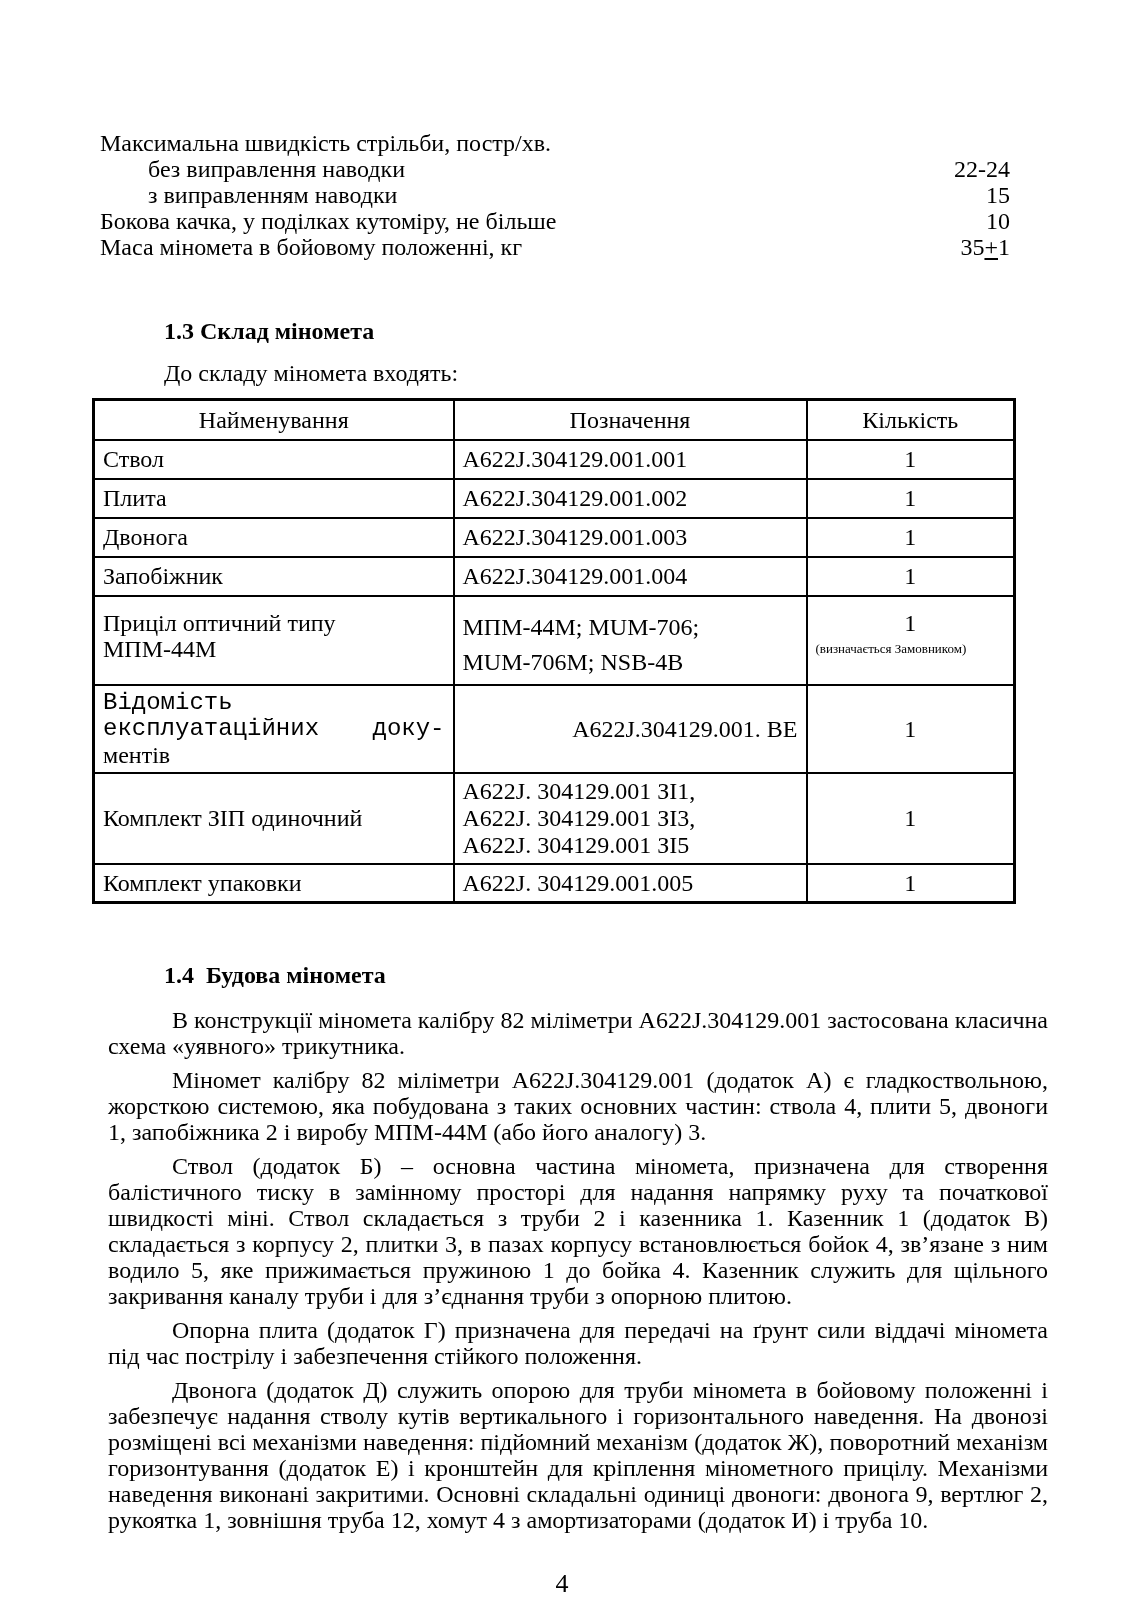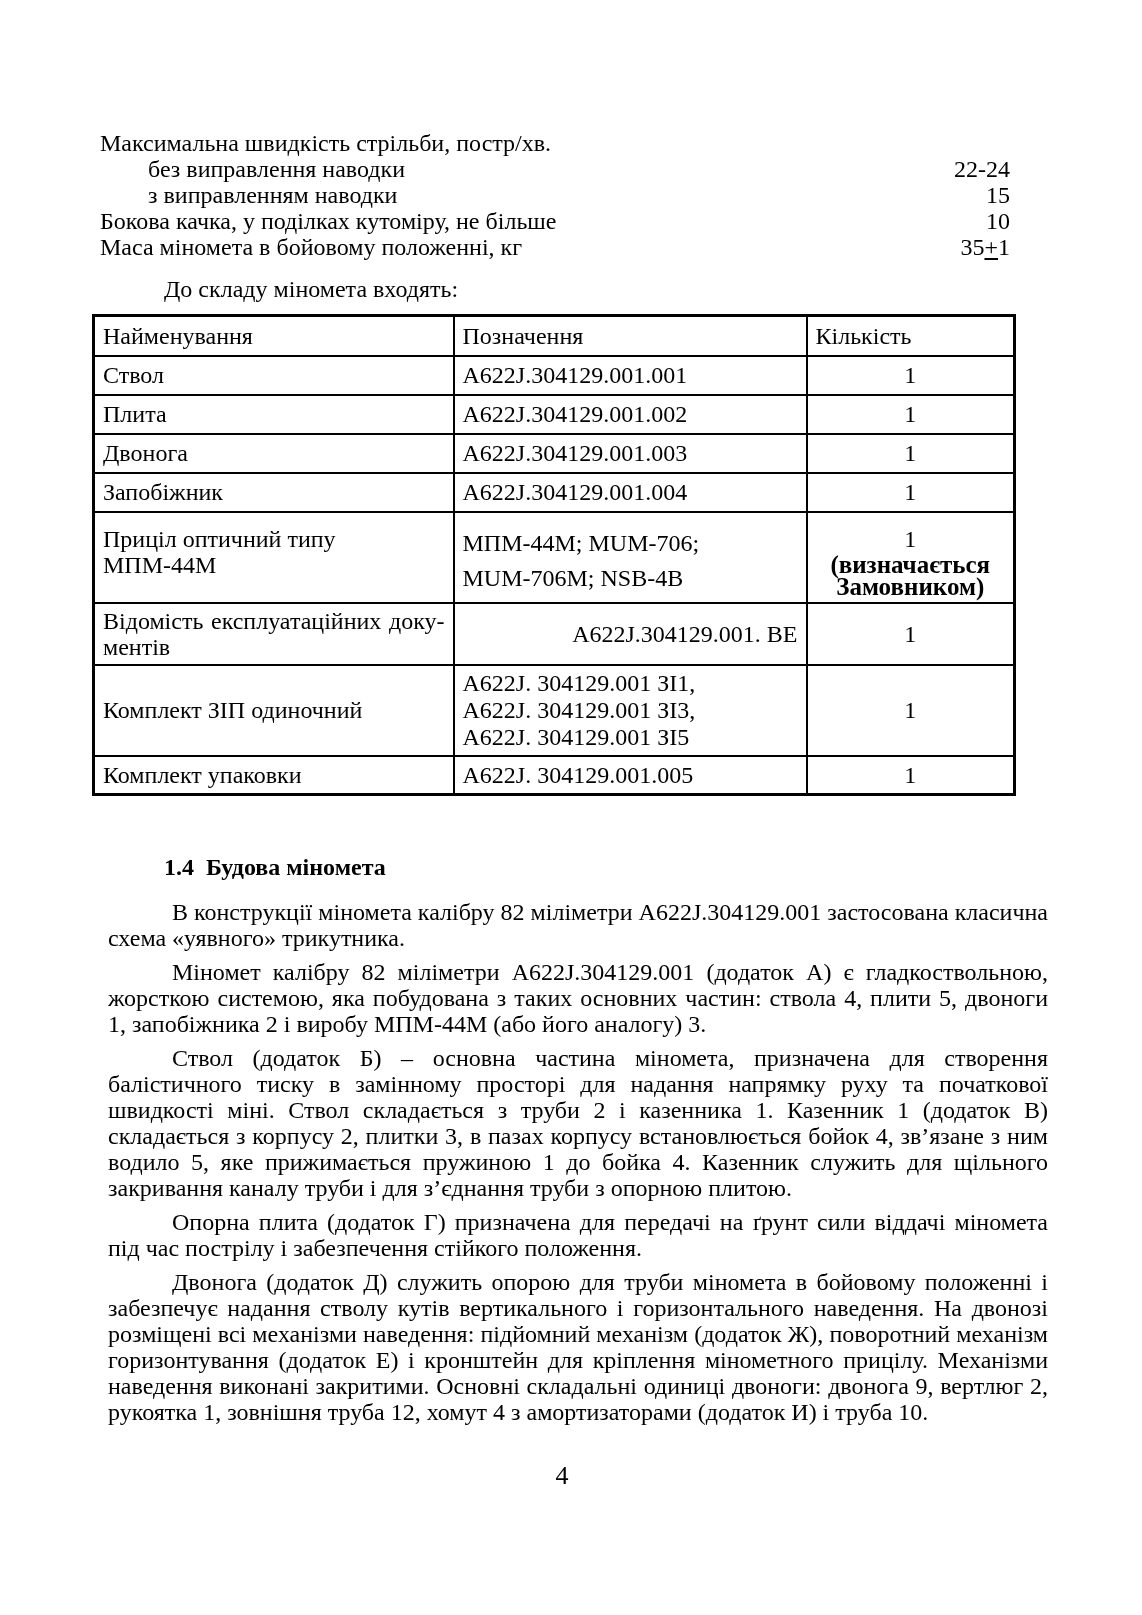--- a/index.html
+++ b/index.html
@@ -51,37 +51,36 @@
     border: 3px solid #000;
   }
   table.parts th, table.parts td {
     border: 2px solid #000;
     font-weight: normal;
     font-size: 24px;
     line-height: 26px;
     padding: 4px 8px;
     vertical-align: middle;
   }
-  table.parts th { height: 40px; text-align: left; }
+  table.parts th { height: 40px; text-align: center; }
   td.name { text-align: left; padding-left: 10px; }
   td.code { text-align: left; padding-left: 12px; }
   td.code.center { text-align: right; padding-left: 8px; }
   td.qty  { text-align: center; }
   tr.h39 td { height: 39px; }
   tr.vtop td { vertical-align: top; padding-top: 13px; }
   .code-sp div { line-height: 35px; }
   .code-3l div { line-height: 27px; }
   .qty-note {
-    font-size: 25px;
+    font-size: 13px;
     line-height: 22px;
-    text-align: center;
+    text-align: left;
     margin-top: 2px;
-    font-weight: bold;
-  }
-  .stretch { text-align: justify; text-align-last: justify; }
+  }
+  .stretch { text-align: justify; text-align-last: justify; font-family: Liberation Mono, monospace; }
   tr.r6 td { height: 60px; }
 
   
   .para {
     width: 940px;
     margin: 8px;
     text-align: justify;
     text-indent: 64px;
   }
   .para.first { margin-top: 19px; }
@@ -117,20 +116,21 @@
       <span class="fill"></span>
       <span class="spec-value">10</span>
     </div>
     <div class="spec-row">
       <span class="spec-label">Маса міномета в бойовому положенні, кг</span>
       <span class="fill"></span>
       <span class="spec-value"><span>35</span><span class="uplus">+</span><span>1</span></span>
     </div>
   </div>
 
+  <h2 class="heading">1.3 Склад міномета</h2>
   <p class="intro">До складу міномета входять:</p>
 
   <table class="parts">
     <colgroup>
       <col style="width:360px">
         <col style="width:353px">
         <col style="width:208px">
     </colgroup>
     <thead>
       <tr>

